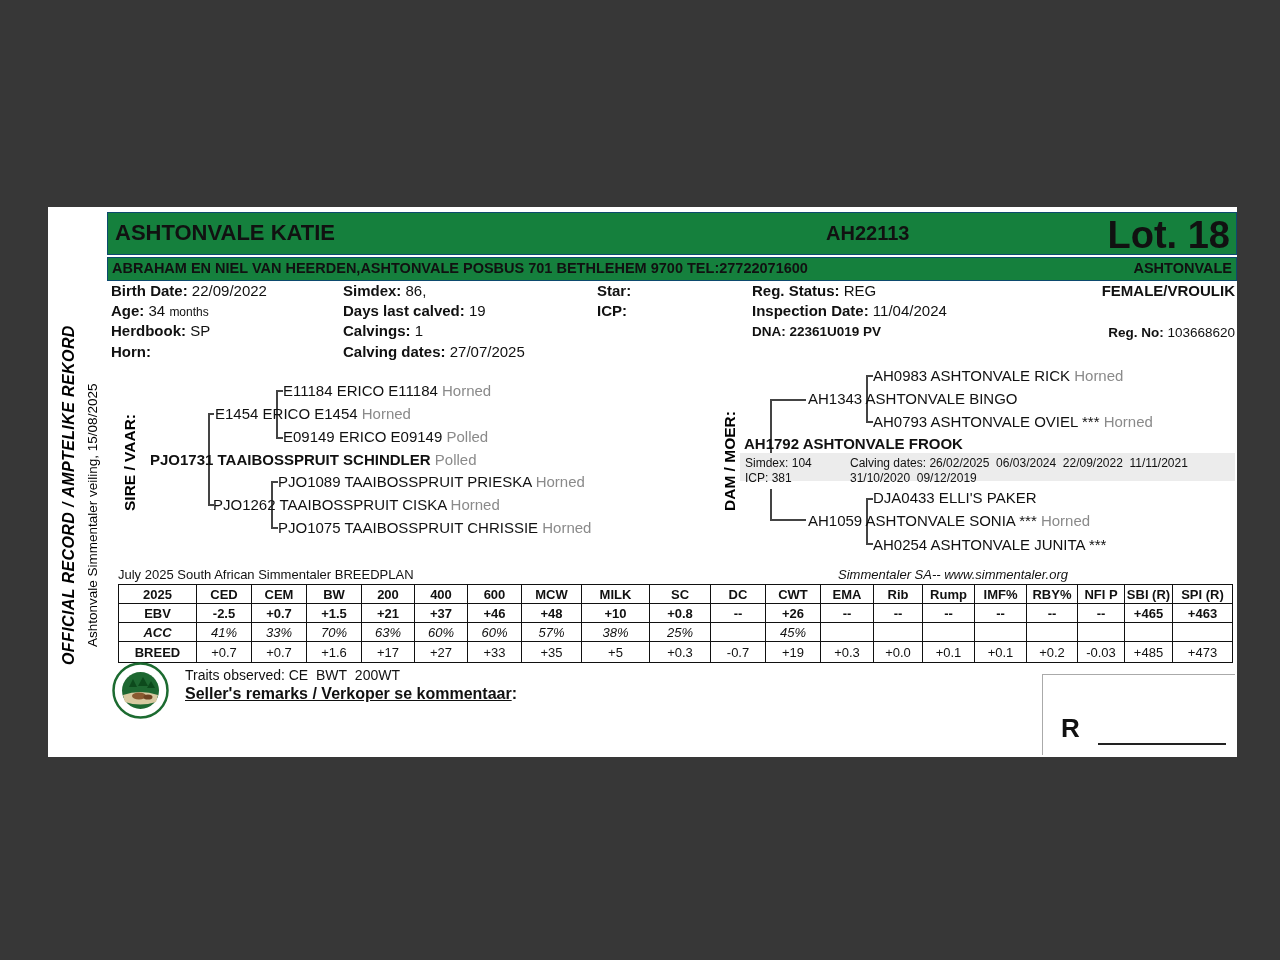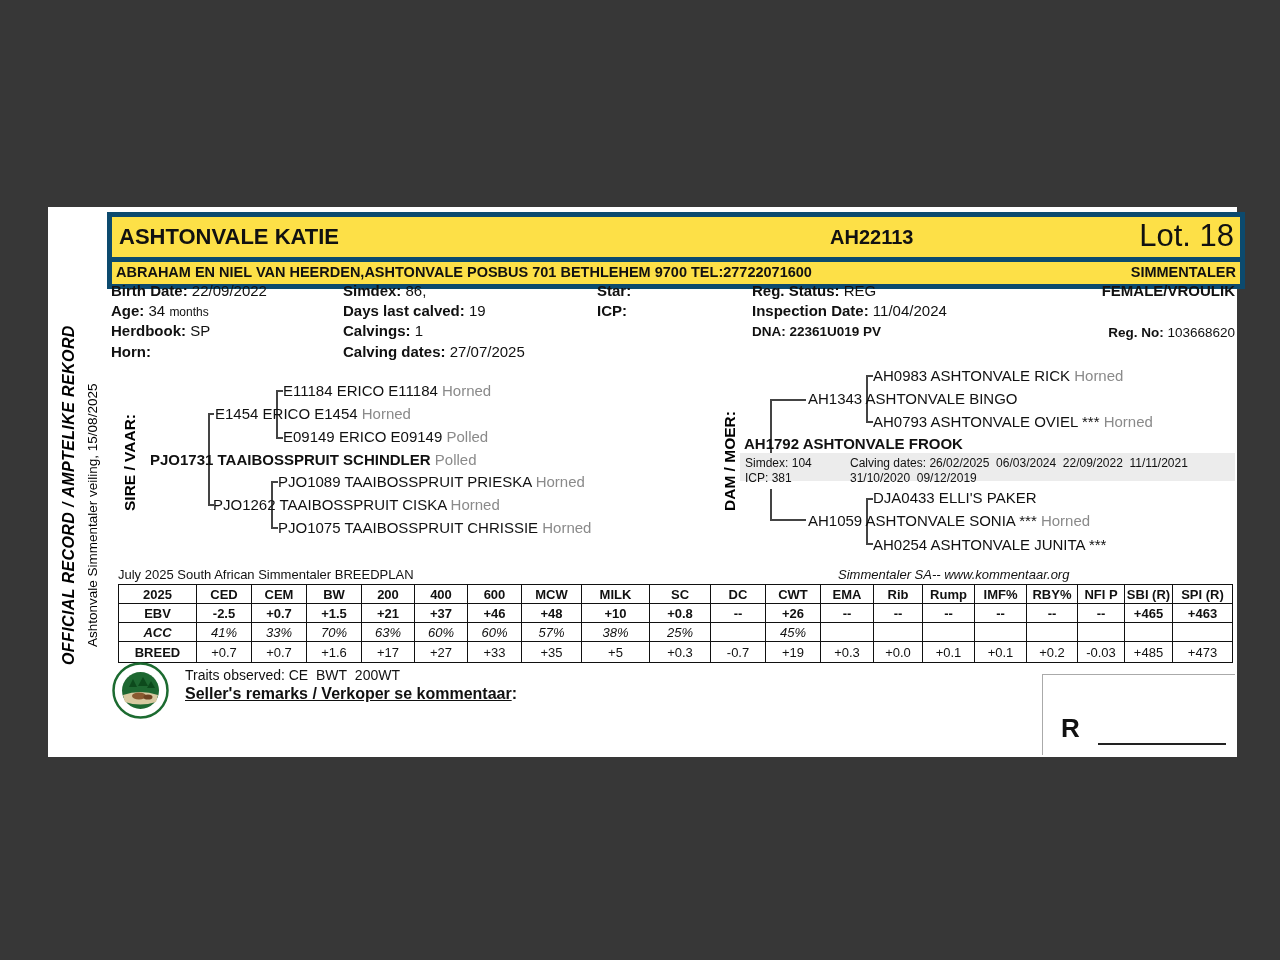--- a/index.html
+++ b/index.html
@@ -4,25 +4,25 @@
 <style>
   html,body{margin:0;padding:0}
   body{width:1280px;height:960px;background:#373737;position:relative;overflow:hidden;
        font-family:"Liberation Sans","DejaVu Sans",sans-serif;color:#111}
   .doc{position:absolute;left:48px;top:207px;width:1189px;height:550px;background:#ffffff}
   .vtext{position:absolute;transform-origin:0 0;transform:rotate(-90deg);white-space:nowrap;color:#000}
   .v1{left:12px;top:458px;font-size:16px;font-weight:bold;font-style:italic;letter-spacing:.4px}
   .v2{left:37px;top:440px;font-size:13.5px}
   .main{position:absolute;left:59px;top:5px;width:1128px;height:540px}
   .abs{position:absolute}
-  .bar{position:absolute;background:#fde047;border:5px solid #0c4a6e}
+  .bar{position:absolute;background:#15803d;border:1px solid #0c4a6e}
   .titlebar{left:0;top:0;width:1128px;height:41px}
   .animal-name{position:absolute;left:7px;top:7px;font-size:22px;font-weight:bold}
   .reg-id{position:absolute;left:718px;top:9px;font-size:20px;font-weight:bold}
-  .lot{position:absolute;right:6px;top:1px;font-size:31px;font-weight:normal}
+  .lot{position:absolute;right:6px;top:1px;font-size:38px;font-weight:bold}
   .ownerbar{left:0;top:45px;width:1128px;height:22px;font-size:14.5px;font-weight:bold}
   .owner-txt{position:absolute;left:4px;top:2px;white-space:nowrap}
   .breed-txt{position:absolute;right:4px;top:2px}
   .inforow{position:absolute;font-size:15px;white-space:nowrap}
   .lbl{font-weight:bold}
   .sm{font-size:12px}
   .s13{font-size:13.5px}
   .gray{color:#8a8a8a}
   .ped{position:absolute;font-size:15px;white-space:nowrap;line-height:18px}
   .pedb{font-weight:bold}
@@ -59,21 +59,21 @@
   <div class="main">
 
     <div class="bar titlebar">
       <span class="animal-name">ASHTONVALE KATIE</span>
       <span class="reg-id">AH22113</span>
       <span class="lot">Lot. 18</span>
     </div>
 
     <div class="bar ownerbar">
       <span class="owner-txt">ABRAHAM EN NIEL VAN HEERDEN,ASHTONVALE POSBUS 701 BETHLEHEM 9700 TEL:27722071600</span>
-      <span class="breed-txt">SIMMENTALER</span>
+      <span class="breed-txt">ASHTONVALE</span>
     </div>
 
     <div class="inforow" style="left:4px;top:70px">
       <span class="lbl">Birth Date:</span>
       <span>22/09/2022</span>
     </div>
     <div class="inforow" style="left:236px;top:70px">
       <span class="lbl">Simdex:</span>
       <span>86,</span>
     </div>
@@ -221,21 +221,21 @@
     <div class="ped" style="left:701px;top:300px">
       <span>AH1059 ASHTONVALE SONIA ***</span>
       <span class="gray">Horned</span>
     </div>
     <div class="ped" style="left:766px;top:324px">
       <span>AH0254 ASHTONVALE JUNITA ***</span>
       <span class="gray"></span>
     </div>
 
     <div class="abs" style="left:11px;top:355px;font-size:13px">July 2025 South African Simmentaler BREEDPLAN</div>
-    <div class="abs" style="left:731px;top:355px;font-size:13px;font-style:italic">Simmentaler SA-- www.kommentaar.org</div>
+    <div class="abs" style="left:731px;top:355px;font-size:13px;font-style:italic">Simmentaler SA-- www.simmentaler.org</div>
 
     <table class="bp">
       <colgroup>
         <col style="width:78px">
           <col style="width:55px">
           <col style="width:55px">
           <col style="width:55px">
         <col style="width:53px">
           <col style="width:53px">
           <col style="width:54px">

